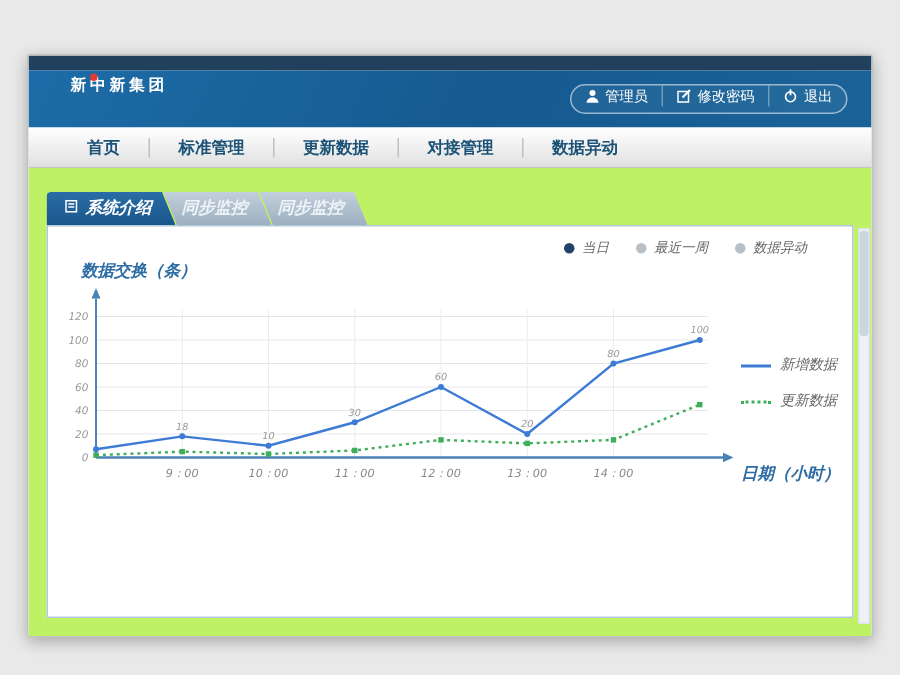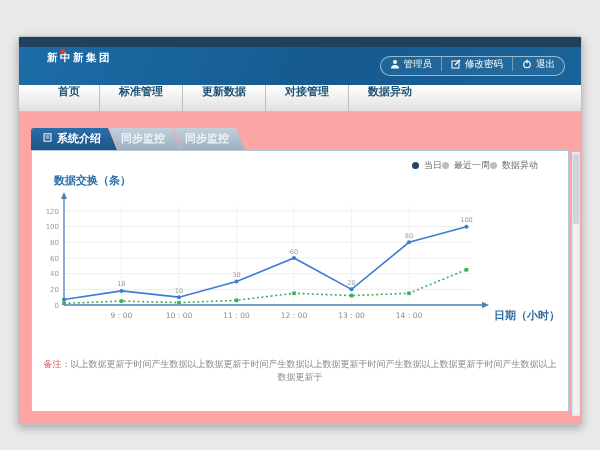--- a/index.html
+++ b/index.html
@@ -34,37 +34,37 @@
     background:rgba(255,255,255,.05);
   }
   .action { display:flex; align-items:center; gap:4px; padding:0 9px; font-size:9.5px; color:#fff; height:14px; cursor:pointer; }
   .action + .action { border-left:1px solid rgba(255,255,255,.35); }
   .action svg { display:block; }
   
   .nav {
     position:absolute; left:0; top:48px; right:0; height:27px;
     background:linear-gradient(#ffffff,#e1e1e1);
     border-bottom:1px solid #c6c6c6;
-    display:flex; padding-left:20px;
+    display:flex; align-items:center; padding-left:20px;
   }
   .nav-item { font-size:11px; font-weight:bold; color:#1b5276; padding:0 19px; cursor:pointer; line-height:13px; }
   .nav-item + .nav-item { border-left:1px solid #bfbfbf; }
   
-  .content { position:absolute; left:0; right:0; top:75px; bottom:0; background:#fca5a5; }
+  .content { position:absolute; left:0; right:0; top:75px; bottom:0; background:#bef264;font-style:italic; }
   .tabs { position:absolute; left:12px; top:16px; display:flex; height:22px; }
   .tab { font-size:11px; font-weight:bold; padding:0 16px 0 12px; line-height:22px; color:#eef3f8; position:relative; cursor:pointer; display:flex; align-items:center; gap:5px; }
   .tab.inactive { background:linear-gradient(#c3cfdb,#9db0c1); clip-path:polygon(0 0,calc(100% - 9px) 0,100% 100%,9px 100%); margin-left:-8px; }
   .tab.active { background:linear-gradient(#2a6da6,#1a568b); clip-path:polygon(0 0,calc(100% - 9px) 0,100% 100%,0 100%); border-radius:3px 0 0 0; color:#fff; z-index:3; }
   .tab:nth-child(2){ z-index:2; } .tab:nth-child(3){ z-index:1; }
   
   .panel {
     position:absolute; left:12px; right:12px; top:38px; height:262px;
     background:#fff; border:1px solid #b2c9da;
   }
-  .radios { position:absolute; top:8px; right:30px; display:flex; gap:0; }
+  .radios { position:absolute; top:8px; right:30px; display:flex; gap:18px; }
   .radio-item { display:flex; align-items:center; gap:5px; font-size:9px; color:#666; cursor:pointer; }
   .radio-dot { width:7px; height:7px; border-radius:50%; background:#b9bfc6; }
   .radio-item.selected .radio-dot { background:#24436b; }
   .chart-title { position:absolute; left:22px; top:22px; font-size:11px; font-weight:bold; color:#2e6da4; }
   .chart-svg { position:absolute; left:10px; top:38px; }
   .xlabel { position:absolute; right:8px; top:157px; font-size:11px; font-weight:bold; color:#2e6da4; }
   .legend { position:absolute; right:6px; top:86px; width:68px; }
   .legend-item { display:flex; align-items:center; gap:6px; margin-bottom:11px; font-size:9.5px; color:#666; cursor:pointer; }
   .sw { width:20px; flex:none; }
   .sw-solid { border-top:2px solid #3d7bd4; }
@@ -216,23 +216,30 @@
           <rect x="135.2" y="111.85000000000001" width="3.6" height="3.6" fill="#3fae5a"></rect>
           <rect x="192.7" y="109.5" width="3.6" height="3.6" fill="#3fae5a"></rect>
           <rect x="250.2" y="102.45" width="3.6" height="3.6" fill="#3fae5a"></rect>
           <rect x="307.7" y="104.8" width="3.6" height="3.6" fill="#3fae5a"></rect>
           <rect x="365.2" y="102.45" width="3.6" height="3.6" fill="#3fae5a"></rect>
           <rect x="422.7" y="78.95" width="3.6" height="3.6" fill="#3fae5a"></rect>
         </svg>
 
       <div class="xlabel">日期（小时）</div>
 
-
-      <div class="note">
-        <span class="note-prefix">备注：</span><span>以上数据更新于时间产生数据以上数据更新于时间产生数据以上数据更新于时间产生数据以上数据更新于时间产生数据以上数据更新于</span>
-      </div>
+      <div class="legend">
+        <div class="legend-item">
+          <span class="sw sw-solid"></span>
+          <span>新增数据</span>
+        </div>
+        <div class="legend-item">
+          <span class="sw sw-dotted"></span>
+          <span>更新数据</span>
+        </div>
+      </div>
+
     </div>
 
     <div class="scrollbar">
       <div class="scroll-thumb"></div>
     </div>
   </div>
 </div>
 
 </body></html>

